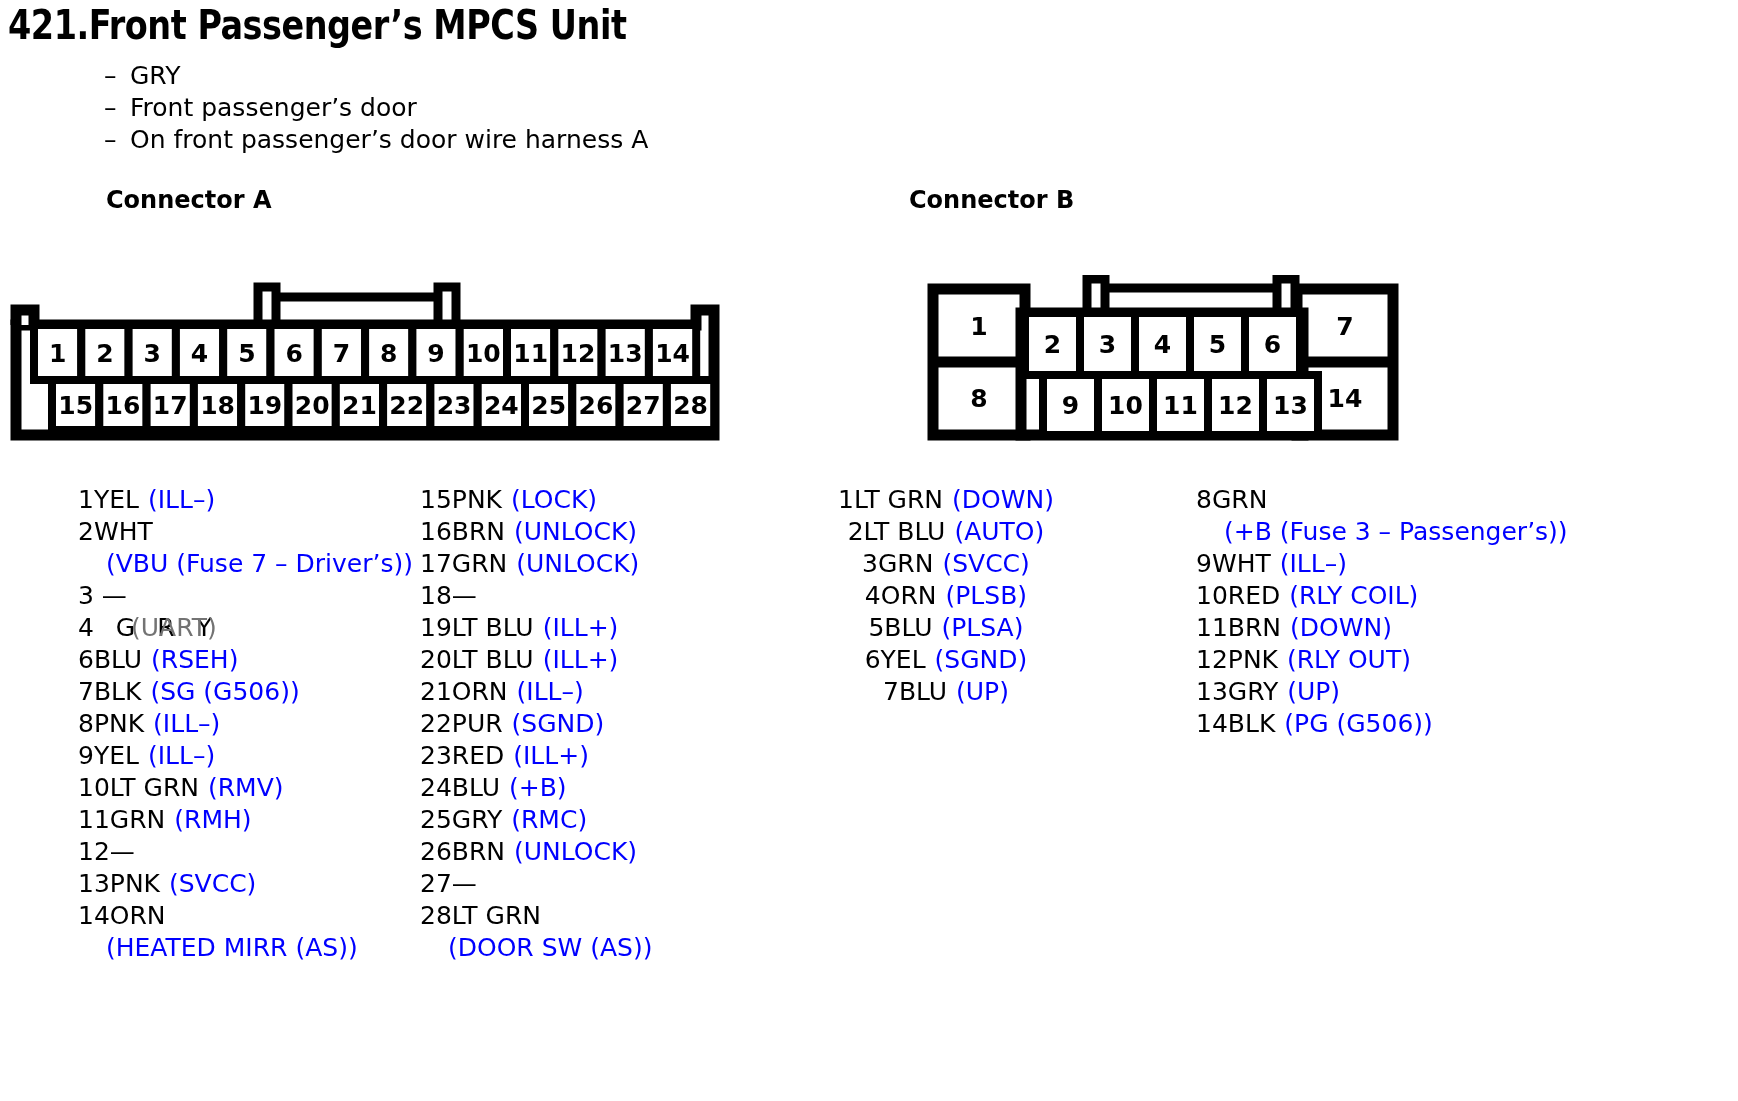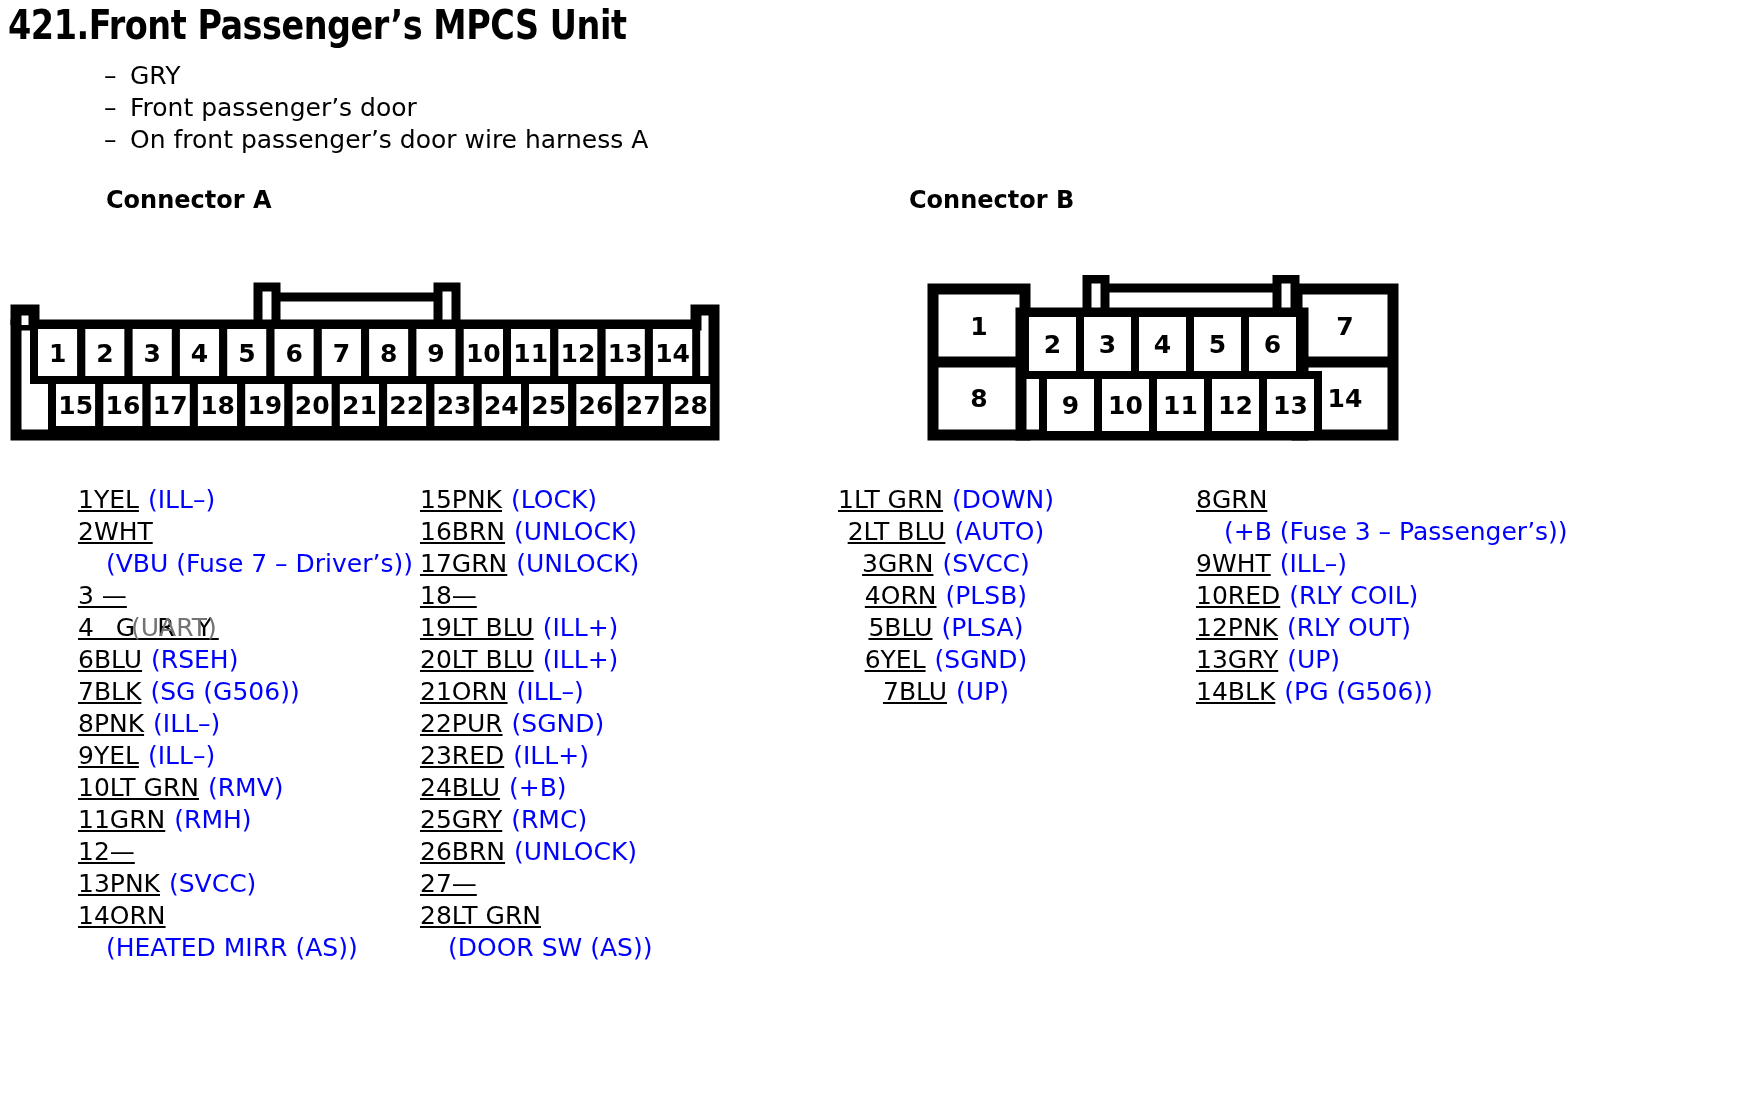--- a/index.html
+++ b/index.html
@@ -76,21 +76,21 @@
     line-height: 32px;
     white-space: nowrap;
   }
   #col-a1 { left: 78px;  top: 484px; }
   #col-a2 { left: 420px; top: 484px; }
   #col-b1 { left: 838px; top: 484px; text-align: center; }
   #col-b2 { left: 1196px; top: 484px; }
 
   .pin-line { display: block; white-space: nowrap; }
   .pin-line.indent { padding-left: 28px; }
-  .pin-id { color: #000000; text-decoration: underline; }
+  .pin-id { color: #000000; }
   .pin-sig { color: #0000ff; }
   .pin-gap { display: inline-block; width: 9px; }
 
   
   .overlap-wrap {
     position: relative;
     display: inline-block;
   }
   .overlap-under { letter-spacing: 7px; }
   .overlap-over {
@@ -283,16 +283,17 @@
     <span class="pin-line"><span class="pin-id">4ORN</span><span class="pin-gap"></span><span class="pin-sig">(PLSB)</span></span>
     <span class="pin-line"><span class="pin-id">5BLU</span><span class="pin-gap"></span><span class="pin-sig">(PLSA)</span></span>
     <span class="pin-line"><span class="pin-id">6YEL</span><span class="pin-gap"></span><span class="pin-sig">(SGND)</span></span>
     <span class="pin-line"><span class="pin-id">7BLU</span><span class="pin-gap"></span><span class="pin-sig">(UP)</span></span>
   </div>
 <div class="pin-col" id="col-b2">
     <span class="pin-line"><span class="pin-id">8GRN</span></span>
     <span class="pin-line indent"><span class="pin-sig">(+B (Fuse 3 – Passenger’s))</span></span>
     <span class="pin-line"><span class="pin-id">9WHT</span><span class="pin-gap"></span><span class="pin-sig">(ILL–)</span></span>
     <span class="pin-line"><span class="pin-id">10RED</span><span class="pin-gap"></span><span class="pin-sig">(RLY COIL)</span></span>
+    <span class="pin-line"><span class="pin-id">11BRN</span><span class="pin-gap"></span><span class="pin-sig">(DOWN)</span></span>
     <span class="pin-line"><span class="pin-id">12PNK</span><span class="pin-gap"></span><span class="pin-sig">(RLY OUT)</span></span>
     <span class="pin-line"><span class="pin-id">13GRY</span><span class="pin-gap"></span><span class="pin-sig">(UP)</span></span>
     <span class="pin-line"><span class="pin-id">14BLK</span><span class="pin-gap"></span><span class="pin-sig">(PG (G506))</span></span>
   </div>
 
 </body></html>

